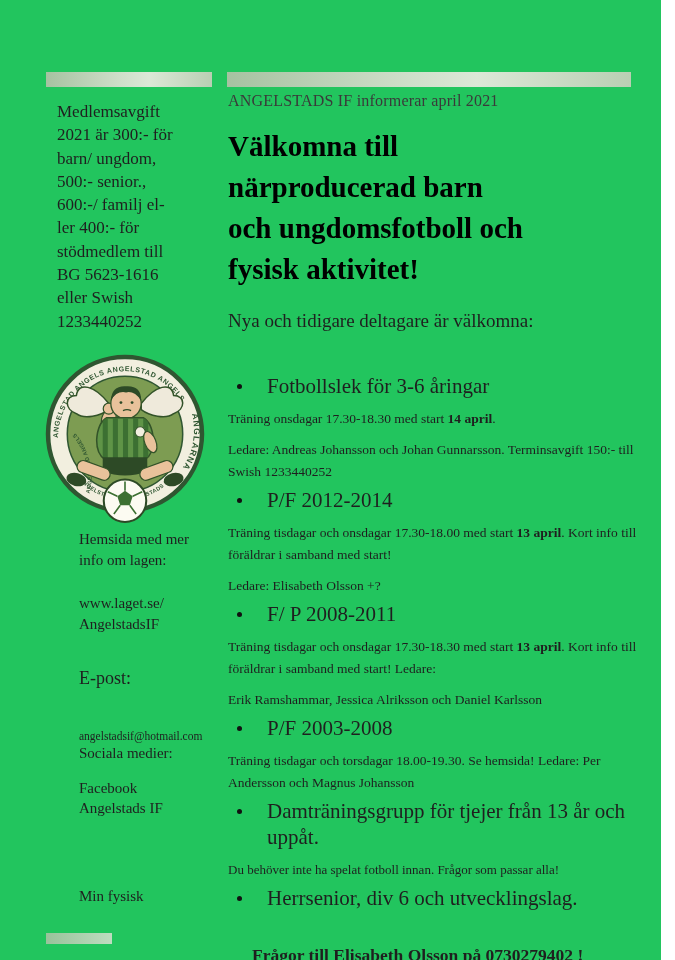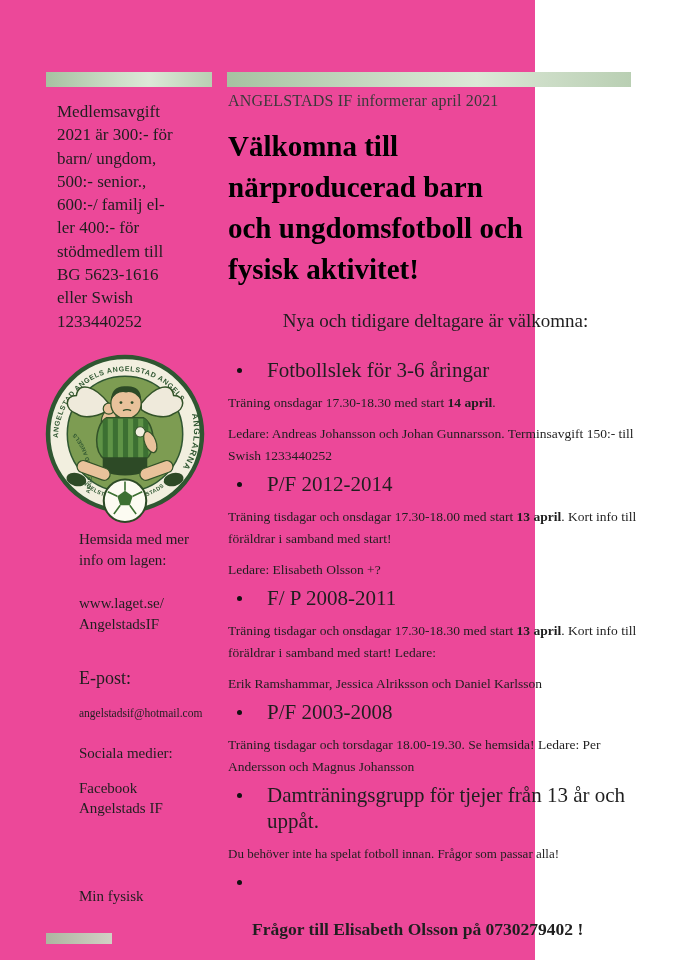--- a/index.html
+++ b/index.html
@@ -1,46 +1,46 @@
 <!DOCTYPE html>
 <html><head>
 <meta charset="utf-8">
 <style>
   * { margin:0; padding:0; box-sizing:border-box; }
   html,body { width:675px; height:960px; background:#ffffff; overflow:hidden;
               font-family:"Liberation Serif","DejaVu Serif",serif; color:#1f1f1f; }
-  .page { position:relative; width:535px; height:960px; background:#ec4899; }
+  .page { position:relative; width:661px; height:960px; background:#22c55e; }
 
   
   .bar { position:absolute; height:15px; top:72px;
          background:linear-gradient(90deg,#a6c2a1 0%,#cfdfca 45%,#dce8d7 62%,#b9cfb3 100%); }
   .bar-left  { left:46px;  width:166px; }
   .bar-right { left:227px; width:404px; }
   .bar-bottom { position:absolute; left:46px; top:933px; width:66px; height:11px;
          background:linear-gradient(90deg,#a6c2a1,#cfdfca); opacity:.9; }
 
   
   .side { position:absolute; white-space:pre-line; }
   .fee      { left:57px; top:100px; width:145px; font-size:17px; line-height:23.3px; }
   .logo-box { position:absolute; left:44px; top:350px; width:162px; height:176px; }
   .web-label{ left:79px; top:529px; font-size:15px; line-height:21px; }
   .web-url  { left:79px; top:593px; font-size:15px; line-height:21px; }
   .mail-label{ left:79px; top:668px; font-size:18px; }
-  .mail     { left:79px; top:707px; font-size:11.5px; }
+  .mail     { left:79px; top:730px; font-size:11.5px; }
   .soc-label{ left:79px; top:745px; font-size:15px; }
   .facebook { left:79px; top:778px; font-size:15px; line-height:20px; }
   .instagram{ left:79px; top:824px; font-size:15px; line-height:20px; }
   .minfot   { left:79px; top:888px; font-size:15px; }
 
   
   .main { position:absolute; left:228px; top:90px; width:415px; }
   .kicker { font-size:16px; color:#3a3a3a; letter-spacing:.2px; line-height:21px; margin-bottom:15px; }
   h1.title { font-size:29px; font-weight:bold; color:#000; line-height:41px;
              white-space:pre-line; margin-bottom:18px; }
-  .intro { font-size:19px; line-height:25px; margin-bottom:24px;text-align:center; }
+  .intro { font-size:19px; line-height:25px; margin-bottom:40px; }
 
   .bullet-row { display:flex; align-items:flex-start; margin-top:4px; }
   .dot { width:5px; height:5px; border-radius:50%; background:#111; margin:11px 0 0 9px; flex:none; }
   h2.prog { font-size:21px; font-weight:normal; line-height:26px; margin-left:25px; }
 
   p.body { font-size:13.5px; line-height:22px; margin-top:9px; }
   p.body b { font-weight:bold; }
   p.small { font-size:13px; }
   .closing { font-size:17.5px; font-weight:bold; margin-top:34px; margin-left:24px; }
 
@@ -171,17 +171,18 @@
     <p class="body"><span>Träning tisdagar och torsdagar 18.00-19.30. Se hemsida! Ledare: Per Andersson och Magnus Johansson</span></p>
 
     <div class="bullet-row">
       <span class="dot"></span>
       <h2 class="prog">Damträningsgrupp för tjejer från 13 år och uppåt.</h2>
     </div>
     <p class="body small"><span>Du behöver inte ha spelat fotboll innan. Frågor som passar alla!</span></p>
 
     <div class="bullet-row">
       <span class="dot"></span>
+      <h2 class="prog">Herrsenior, div 6 och utvecklingslag.</h2>
     </div>
 
     <div class="closing">Frågor till Elisabeth Olsson på 0730279402 !</div>
   </div>
 </div>
 
 </body></html>

